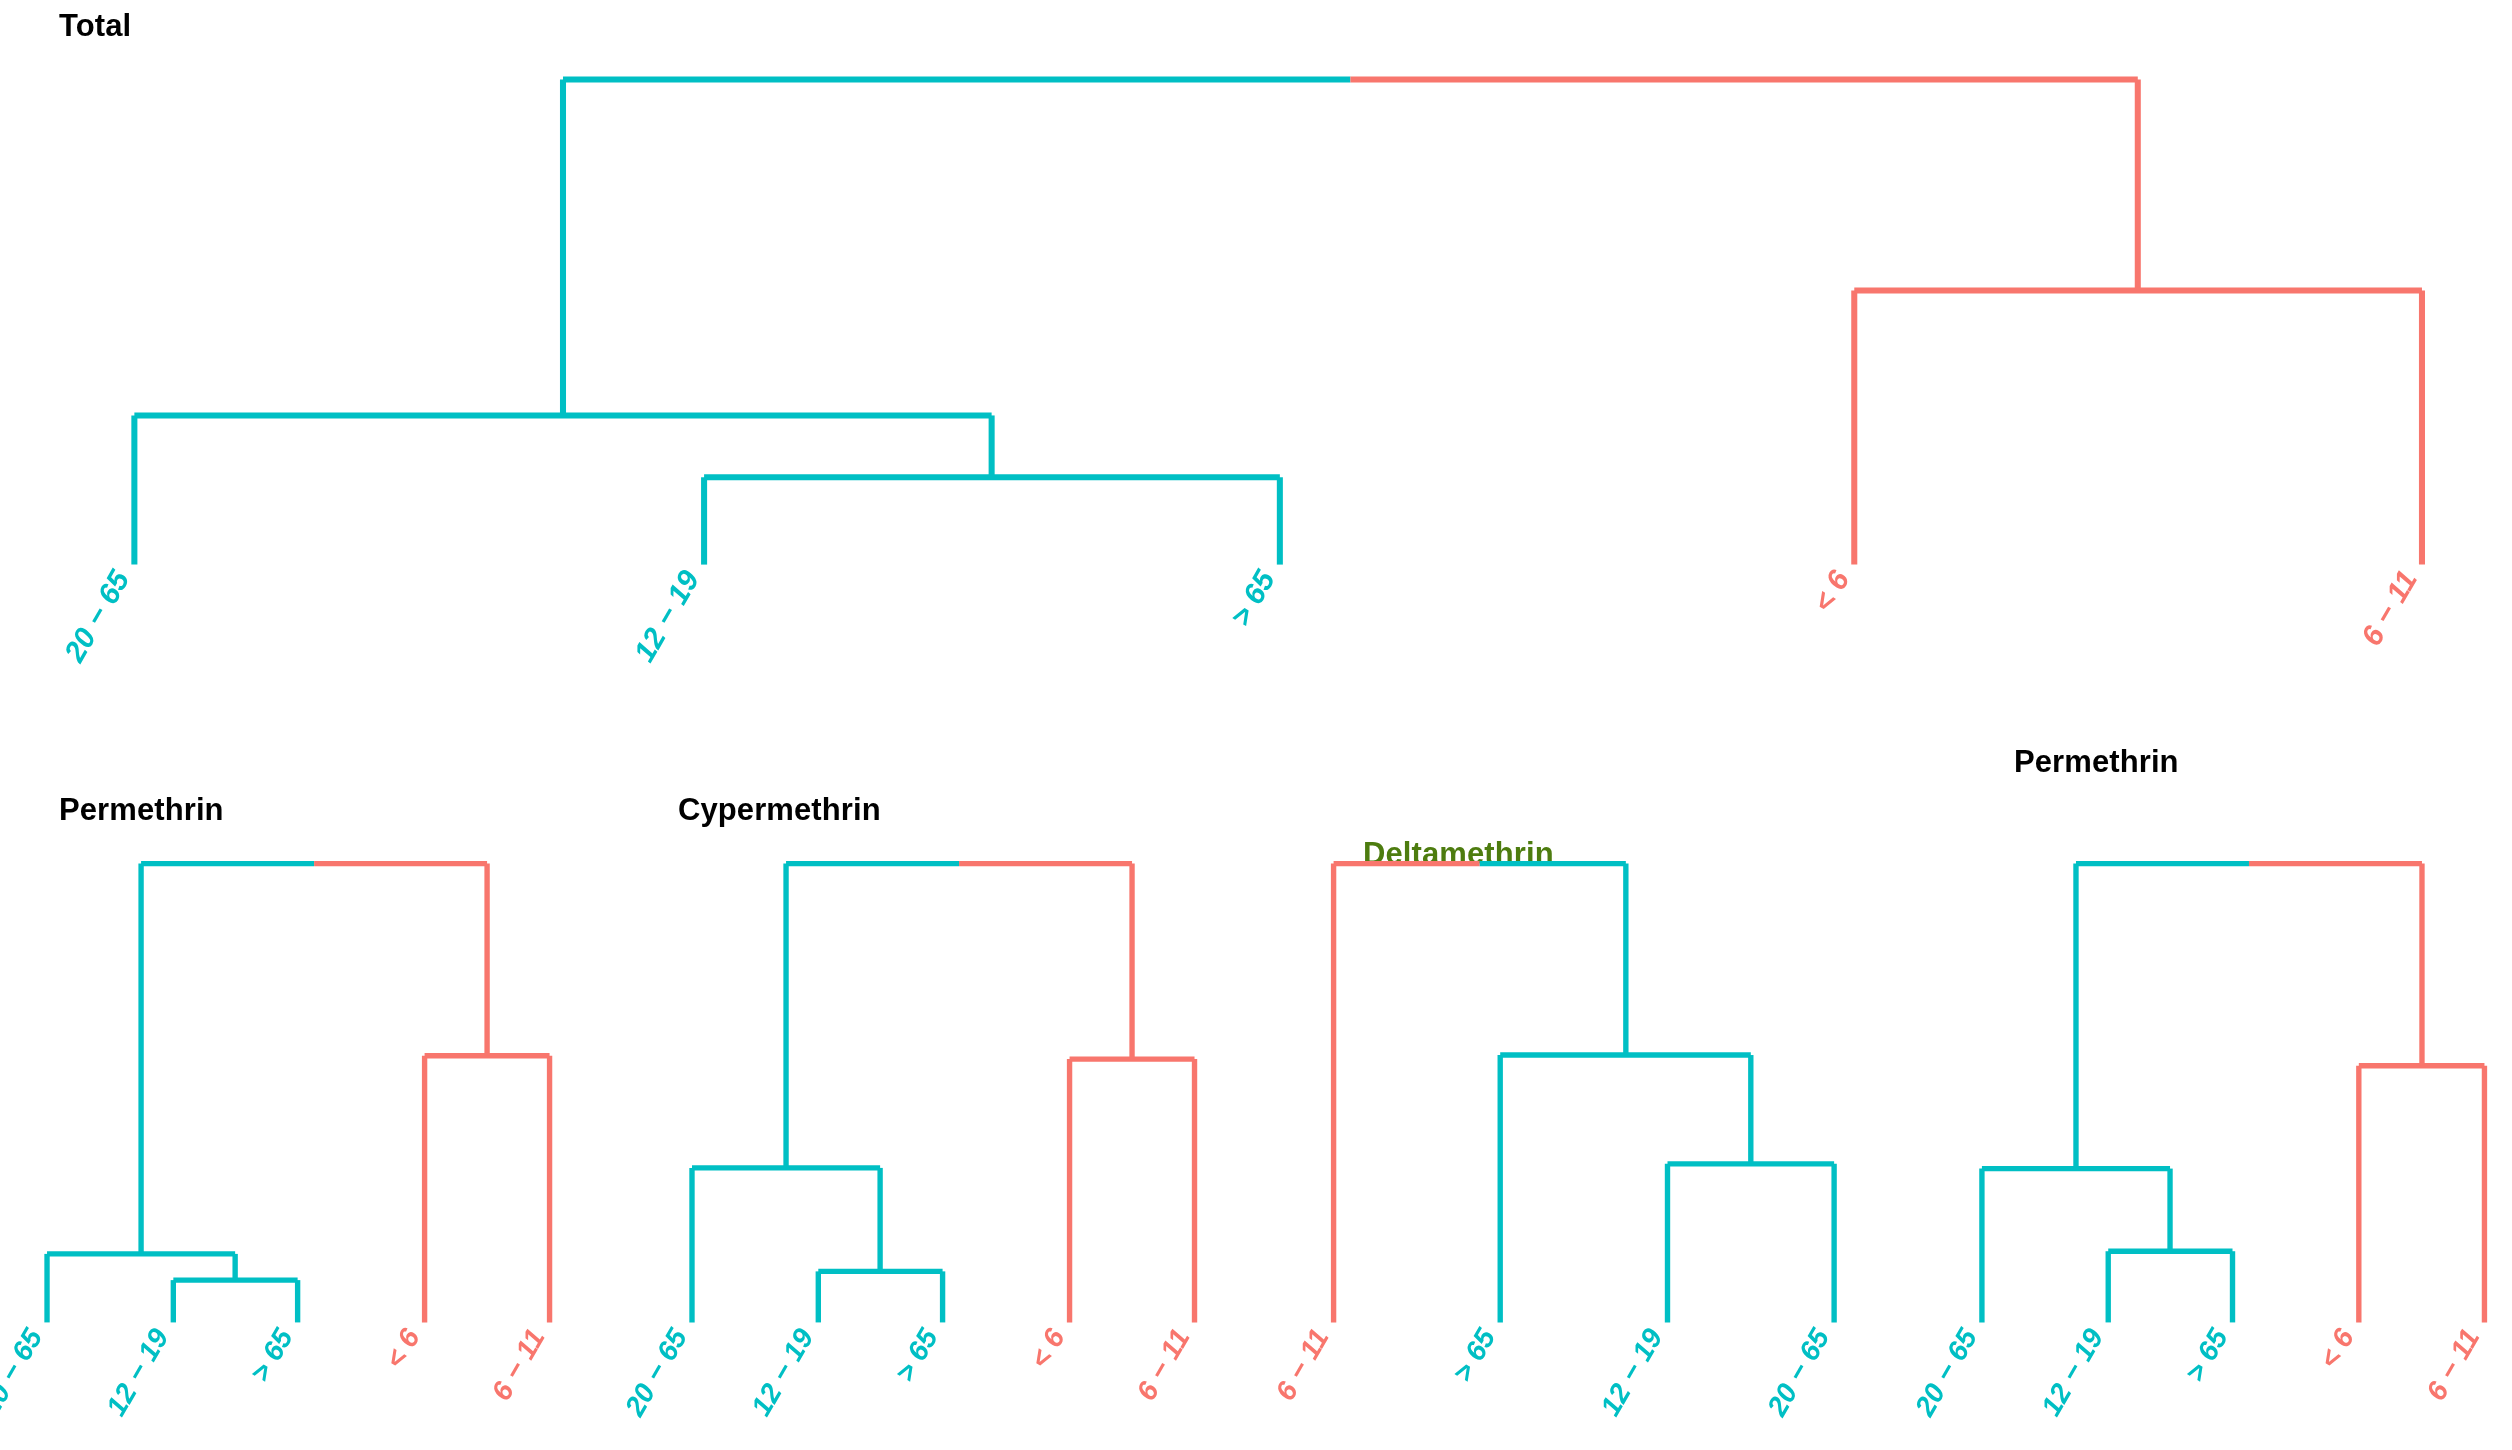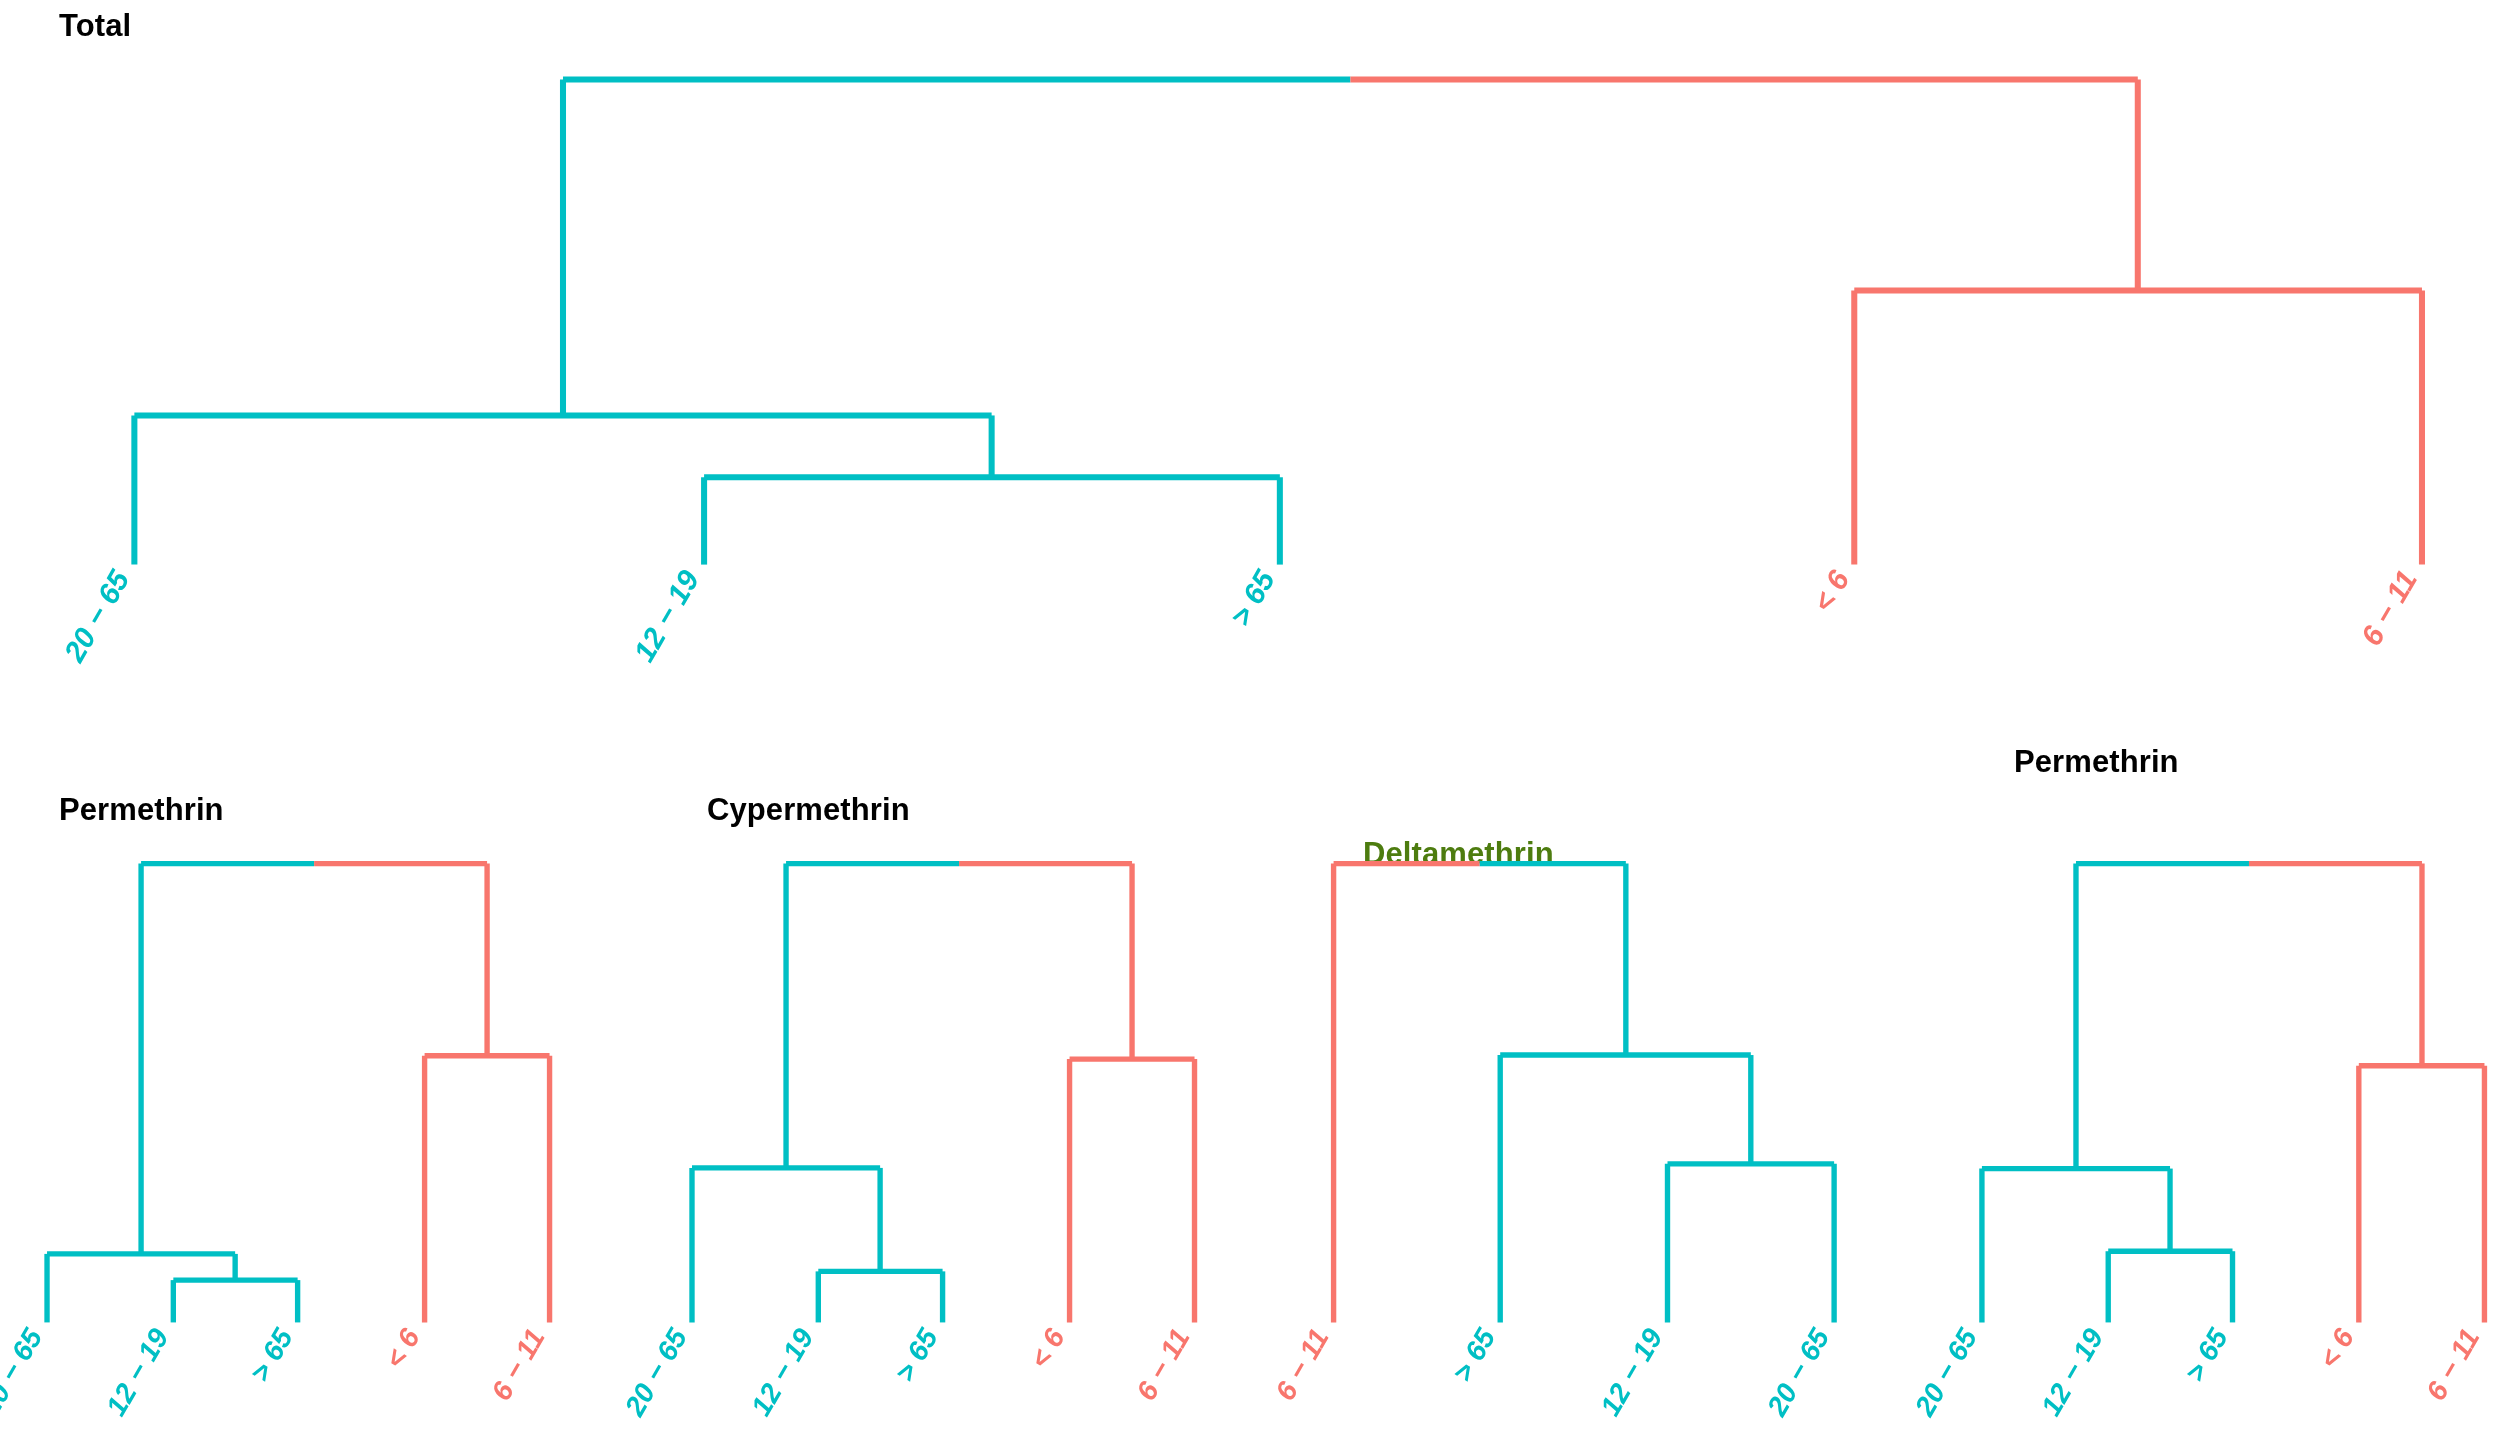--- a/index.html
+++ b/index.html
@@ -78,21 +78,21 @@
         <line x1="467.5" y1="1285" x2="725" y2="1285" stroke="#F8766D" stroke-width="8" stroke-linecap="butt"></line>
         <line x1="210" y1="1285" x2="210" y2="1866" stroke="#00BFC4" stroke-width="8" stroke-linecap="butt"></line>
         <line x1="725" y1="1285" x2="725" y2="1571" stroke="#F8766D" stroke-width="8" stroke-linecap="butt"></line>
       </g>
       <text class="leaf-label" x="64" y="1988" fill="#00BFC4" font-size="42" text-anchor="end" transform="rotate(-60,64,1988)">20 − 65</text>
       <text class="leaf-label" x="252" y="1988" fill="#00BFC4" font-size="42" text-anchor="end" transform="rotate(-60,252,1988)">12 − 19</text>
       <text class="leaf-label" x="437" y="1988" fill="#00BFC4" font-size="42" text-anchor="end" transform="rotate(-60,437,1988)">&gt; 65</text>
       <text class="leaf-label" x="626" y="1988" fill="#F8766D" font-size="42" text-anchor="end" transform="rotate(-60,626,1988)">&lt; 6</text>
       <text class="leaf-label" x="812" y="1988" fill="#F8766D" font-size="42" text-anchor="end" transform="rotate(-60,812,1988)">6 − 11</text>
     </svg>
-    <div class="panel-title" style="left: 668px; top: 792px; font-size: 31px; color: rgb(0, 0, 0);">Cypermethrin</div>
+    <div class="panel-title" style="left: 639px; top: 792px; font-size: 31px; color: rgb(0, 0, 0);">Cypermethrin</div>
     <svg class="dendro-svg" width="2512" height="1451" viewBox="0 0 3739 2159" style="left: 0px; top: 0px;">
       <g>
         <line x1="1030" y1="1738" x2="1030" y2="1968" stroke="#00BFC4" stroke-width="8" stroke-linecap="butt"></line>
         <line x1="1218" y1="1892" x2="1218" y2="1968" stroke="#00BFC4" stroke-width="8" stroke-linecap="butt"></line>
         <line x1="1403" y1="1892" x2="1403" y2="1968" stroke="#00BFC4" stroke-width="8" stroke-linecap="butt"></line>
         <line x1="1592" y1="1576" x2="1592" y2="1968" stroke="#F8766D" stroke-width="8" stroke-linecap="butt"></line>
         <line x1="1778" y1="1576" x2="1778" y2="1968" stroke="#F8766D" stroke-width="8" stroke-linecap="butt"></line>
         <line x1="1218" y1="1892" x2="1403" y2="1892" stroke="#00BFC4" stroke-width="8" stroke-linecap="butt"></line>
         <line x1="1030" y1="1738" x2="1310" y2="1738" stroke="#00BFC4" stroke-width="8" stroke-linecap="butt"></line>
         <line x1="1310" y1="1738" x2="1310" y2="1892" stroke="#00BFC4" stroke-width="8" stroke-linecap="butt"></line>

